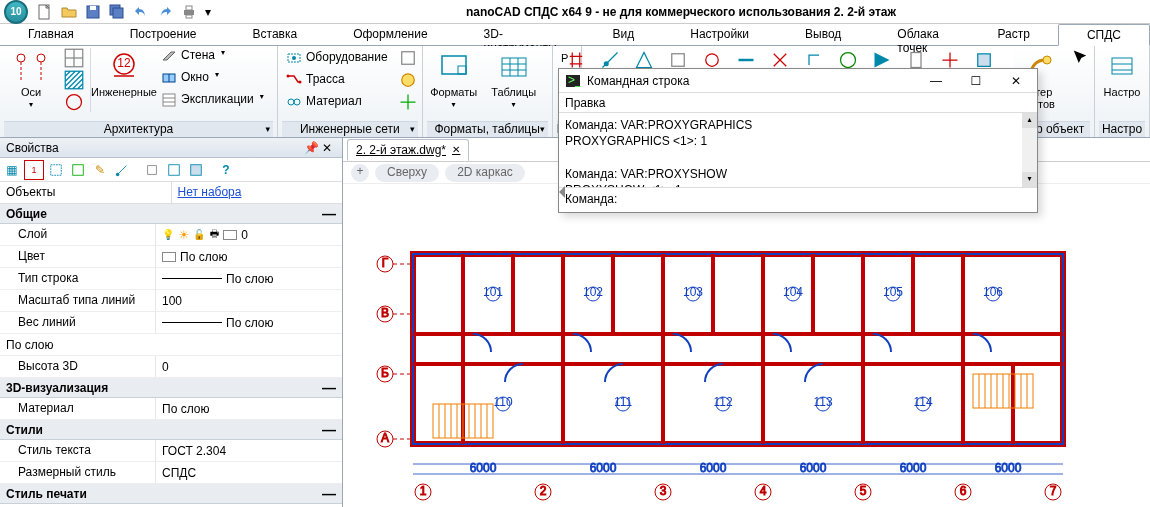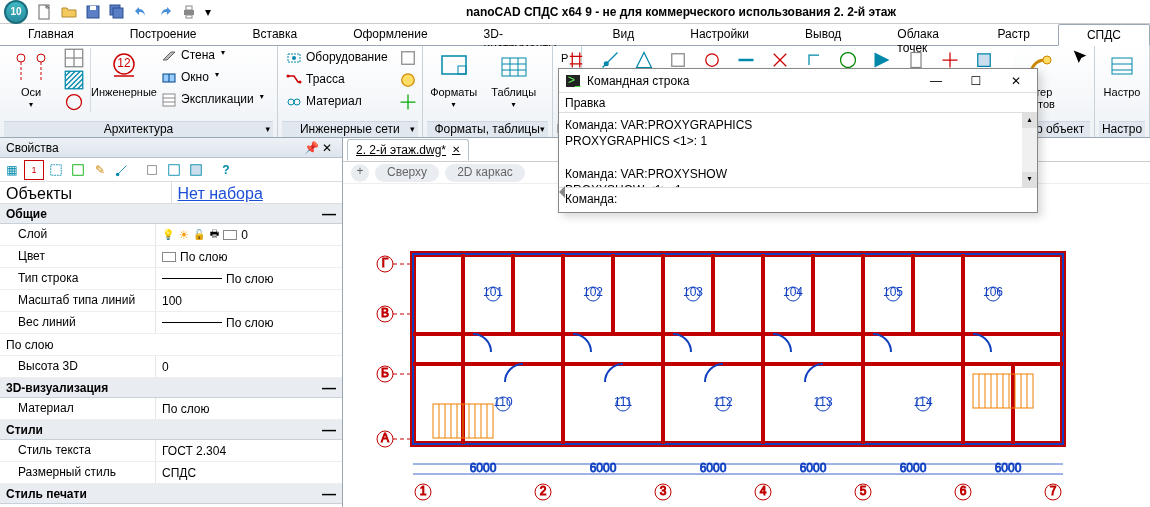--- a/index.html
+++ b/index.html
@@ -34,21 +34,21 @@
   .chip { width: 20px; height: 20px; display: inline-flex; align-items: center; justify-content: center; cursor:pointer;}
 
   
   .left-panel { position: absolute; left: 0; top: 138px; width: 343px; bottom: 0; background: #fff; border-right: 1px solid #9aa7b4;}
   .panel-header { height: 20px; background: linear-gradient(#eef2f6,#dde4ec); border-bottom: 1px solid #b8c2ce; display: flex; align-items: center; padding: 0 6px; font-size: 12px; gap: 20px;}
   .panel-header .pin { margin-left: auto; display: flex; gap: 4px;}
   .panel-header .pinbtn { width: 14px; height: 14px; cursor: pointer;}
   .props-toolbar { height: 24px; display: flex; align-items: center; gap: 2px; padding: 2px; border-bottom: 1px solid #ddd;}
   .props-toolbar .tb { width: 20px; height: 20px; display:flex; align-items:center; justify-content:center; cursor:pointer;}
   .props-objrow { height: 22px; display: flex; border-bottom: 1px solid #ddd;}
-  .props-objrow > div { flex: 1; padding: 3px 6px; font-size: 16px;}
+  .props-objrow > div { flex: 1; padding: 3px 6px; font-size: 12px;}
   .props-objrow > div:first-child { border-right: 1px solid #ddd;}
   .props-objrow .placeholder { color:#1d4ed8;text-decoration:underline;}
   .prop-section { height: 20px; background: #e9edf2; border-bottom: 1px solid #c8d0d8; display:flex; align-items:center; padding:0 6px; font-weight:bold;}
   .prop-section .caret { margin-left:auto; font-size:14px; cursor:pointer;}
   .prop-row { height: 22px; display:flex; border-bottom:1px solid #eee;}
   .prop-row .k { width: 156px; padding: 3px 6px 3px 18px; border-right:1px solid #e6e6e6;}
   .prop-row .v { flex:1; padding:3px 6px; display:flex; align-items:center; gap:4px;}
   .swatch { width:14px; height:10px; background:#fff; border:1px solid #888;}
   .ltype-line { flex:0 0 60px; height:1px; background:#000;}
 

